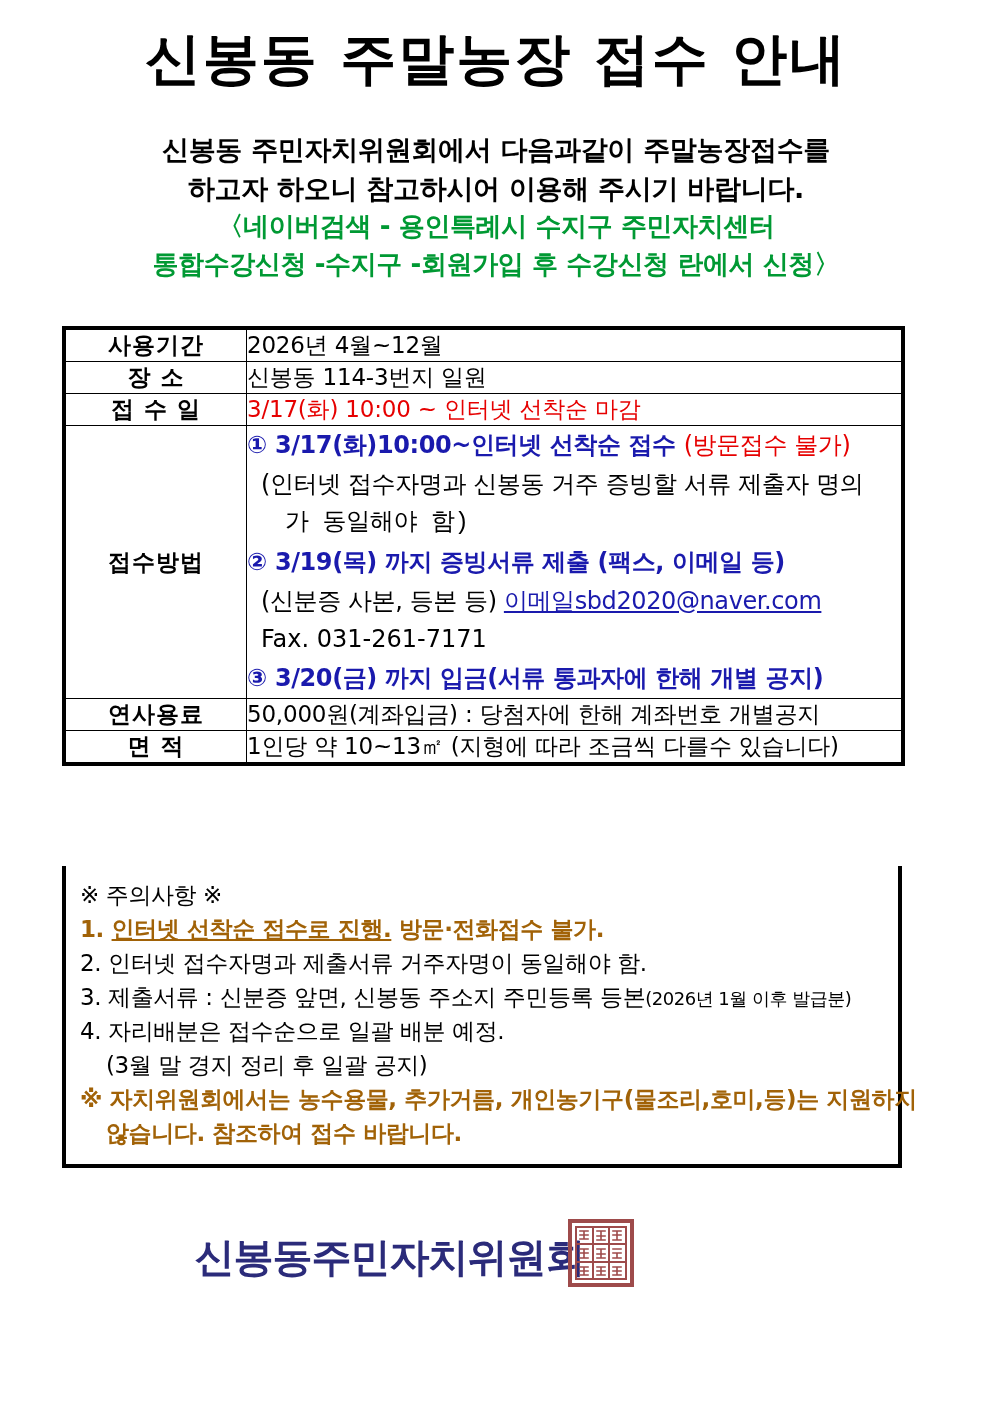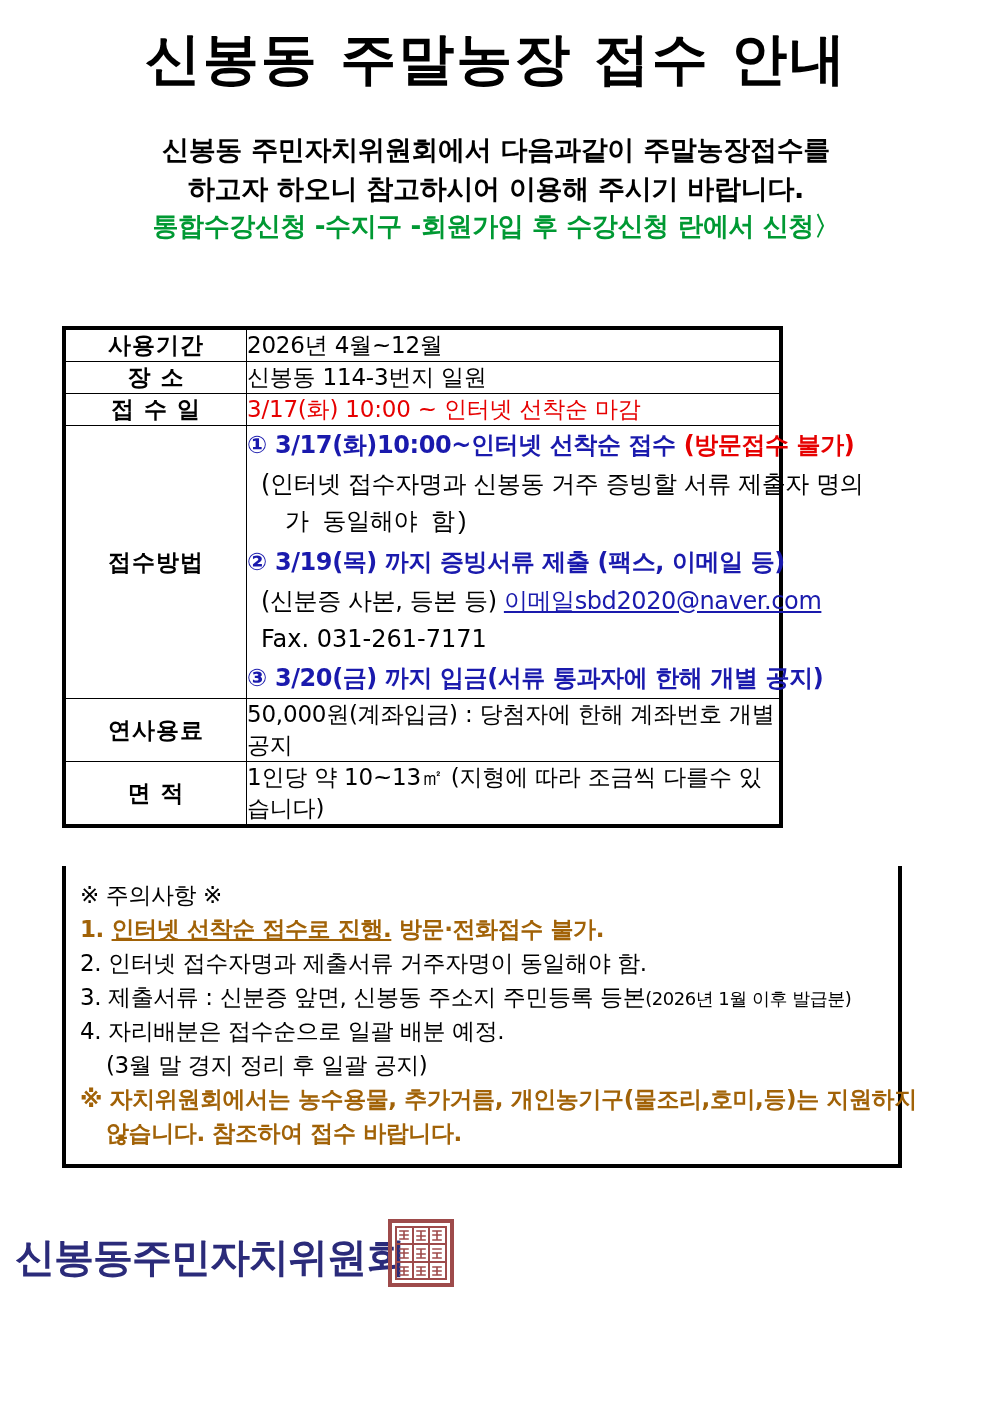--- a/index.html
+++ b/index.html
@@ -53,21 +53,21 @@
     color: #009933;
     font-size: 26px;
     letter-spacing: -0.4px;
   }
 
   
   .table-wrap {
     position: absolute;
     left: 62px;
     top: 326px;
-    width: 721px;
+    width: 843px;
   }
   table.info {
     border-collapse: collapse;
     width: 100%;
     table-layout: fixed;
     border: 4px solid #000000;
   }
   table.info td {
     border: 1px solid #000000;
     padding: 0;
@@ -102,21 +102,21 @@
     vertical-align: middle;
   }
   .method-line {
     font-size: 24px;
     line-height: 1.62;
     white-space: nowrap;
     letter-spacing: -0.4px;
   }
   .method-line.blue { color: #1a1aad; font-weight: bold; }
   .method-line.plain { color: #000000; }
-  .red-inline { color: #e60000; font-weight: bold; }
+  .red-inline { color: #e60000; font-weight: normal; }
   .indent1 { padding-left: 14px; }
   .indent2 { padding-left: 38px; font-family: Liberation Mono, monospace; }
   .email-link {
     color: #1a1aad;
     text-decoration: underline;
   }
   .fax-line { font-size: 24px; letter-spacing: 0px; }
 
   
   .notes-box {
@@ -137,23 +137,24 @@
     white-space: nowrap;
   }
   .note-line.red { color: #a16207; font-weight: bold; }
   .note-line.indent { padding-left: 26px; }
   .u-red { text-decoration: underline; }
   .tiny { font-size: 18px; letter-spacing: -0.5px; }
 
   
   .footer {
     position: absolute;
-    left: 15px;
+    left: 0;
     top: 1222px;
     width: 828px;
+    text-align: center;
   }
   .footer-inner {
     display: inline-block;
     position: relative;
   }
   .org-name {
     font-size: 40px;
     font-weight: bold;
     color: #2b2b7a;
     letter-spacing: -1px;
@@ -174,20 +175,21 @@
 </head>
 <body>
 
 <div class="page">
 
   <h1 class="title">신봉동 주말농장 접수 안내</h1>
 
   <div class="intro">
     <div class="intro-line">신봉동 주민자치위원회에서 다음과같이 주말농장접수를</div>
     <div class="intro-line">하고자 하오니 참고하시어 이용해 주시기 바랍니다.</div>
+    <div class="intro-line green">〈네이버검색 - 용인특례시 수지구 주민자치센터</div>
     <div class="intro-line green">통합수강신청 -수지구 -회원가입 후 수강신청 란에서 신청〉</div>
   </div>
 
   <div class="table-wrap">
     <table class="info">
       <tbody>
         <tr>
           <td class="label">사용기간</td>
           <td class="value">2026년 4월~12월</td>
         </tr>

